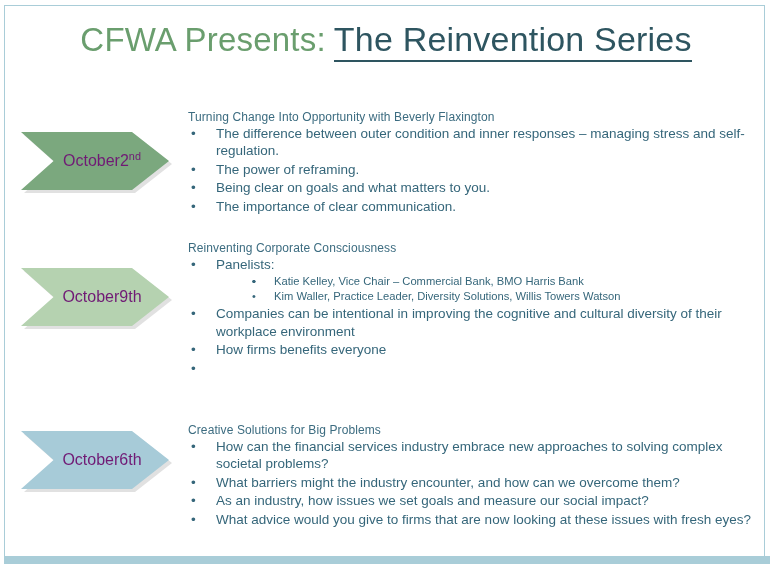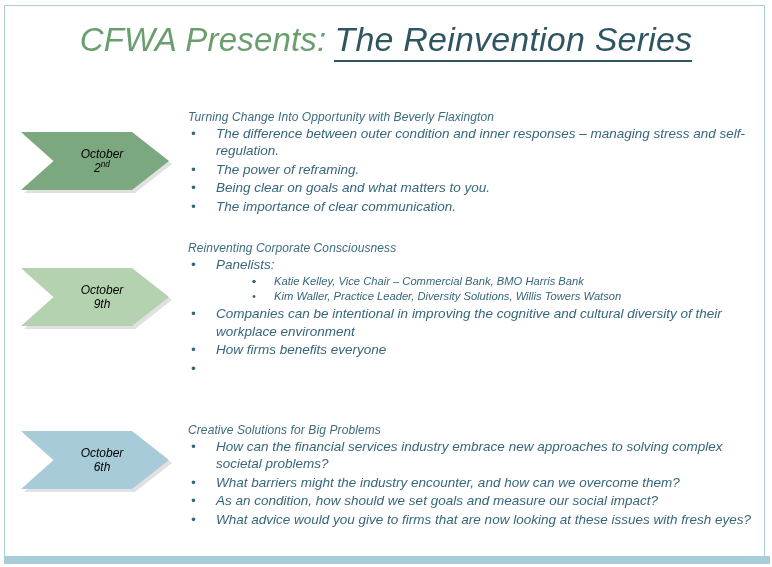--- a/index.html
+++ b/index.html
@@ -12,21 +12,20 @@
     -webkit-font-smoothing: antialiased;
   }
 
   #slide {
     position: relative;
     width: 772px;
     height: 567px;
     background: #ffffff;
     overflow: hidden;
     box-sizing: border-box;
-    font-style: italic;
   }
 
   
   .frame-left {
     position: absolute;
     left: 4px; top: 5px;
     width: 1px; height: 551px;
     background: #a9cdd8;
   }
   .frame-top {
@@ -70,28 +69,28 @@
     padding-bottom: 2px;
     margin-left: 8px;
     letter-spacing: 0.2px;
   }
 
   
   .chevron {
     position: absolute;
     width: 148px;
     height: 58px;
-    color: #000000;
+    color: #701a75;
     display: flex;
-    flex-direction: column;
+    flex-direction: row;
     align-items: center;
     justify-content: center;
     -webkit-clip-path: polygon(0% 0%, 75% 0%, 100% 50%, 75% 100%, 0% 100%, 22% 50%);
     clip-path: polygon(0% 0%, 75% 0%, 100% 50%, 75% 100%, 0% 100%, 22% 50%);
-    font-size: 12px;
+    font-size: 16px;
     line-height: 1.18;
     text-align: center;
     padding-left: 14px;
     box-sizing: border-box;
   }
   .chev-shadow {
     position: absolute;
     width: 148px;
     height: 58px;
     background: #c9c9c9;
@@ -224,18 +223,18 @@
         <li><span class="b">•</span><span>How firms benefits everyone</span></li>
         <li><span class="b">•</span></li>
       </ul>
   </div>
 
   <div id="section-3" class="section">
     <div class="sec-heading">Creative Solutions for Big Problems</div>
     <ul class="lvl1" id="bullets-3">
         <li><span class="b">•</span><span> How can the financial services industry embrace new approaches to solving complex societal problems?</span></li>
         <li><span class="b">•</span><span>What barriers might the industry encounter, and how can we overcome them?</span></li>
-        <li><span class="b">•</span><span>As an condition, how should we set goals and measure our social impact?</span></li>
+        <li><span class="b">•</span><span>As an industry, how issues we set goals and measure our social impact?</span></li>
         <li><span class="b">•</span><span>What advice would you give to firms that are now looking at these issues with fresh eyes?</span></li>
       </ul>
   </div>
 
 </div>
 
 </body></html>

